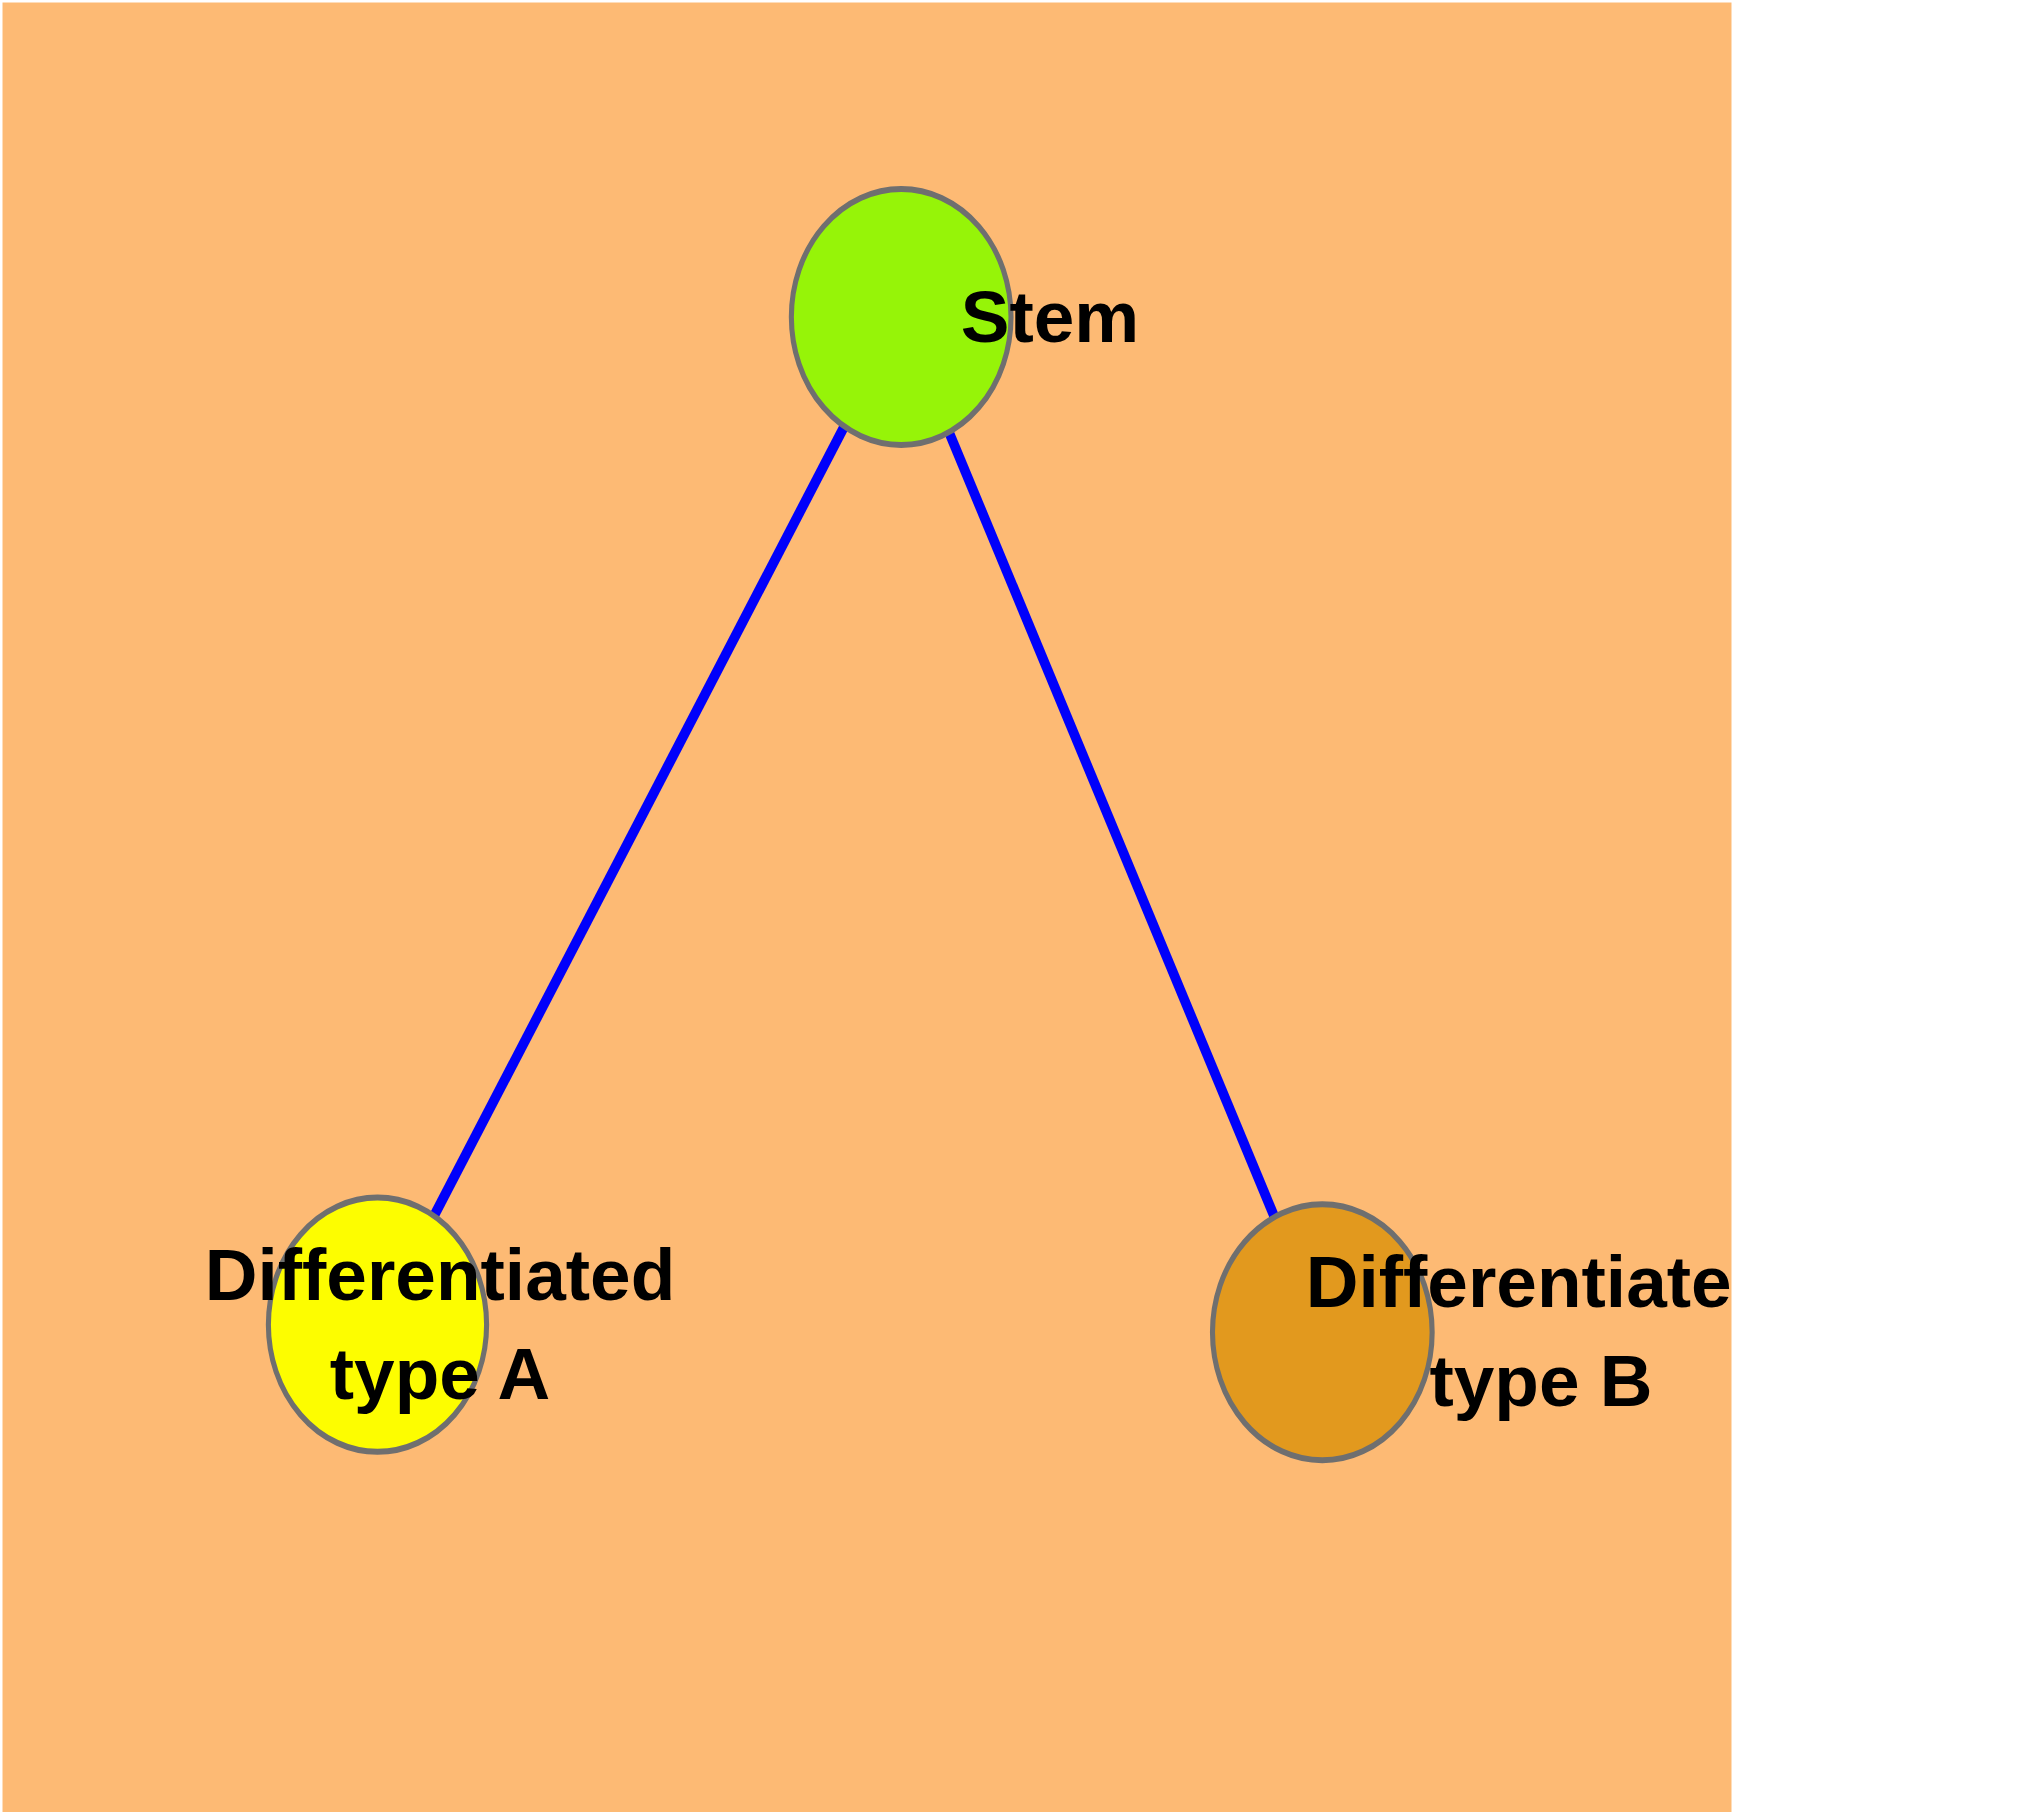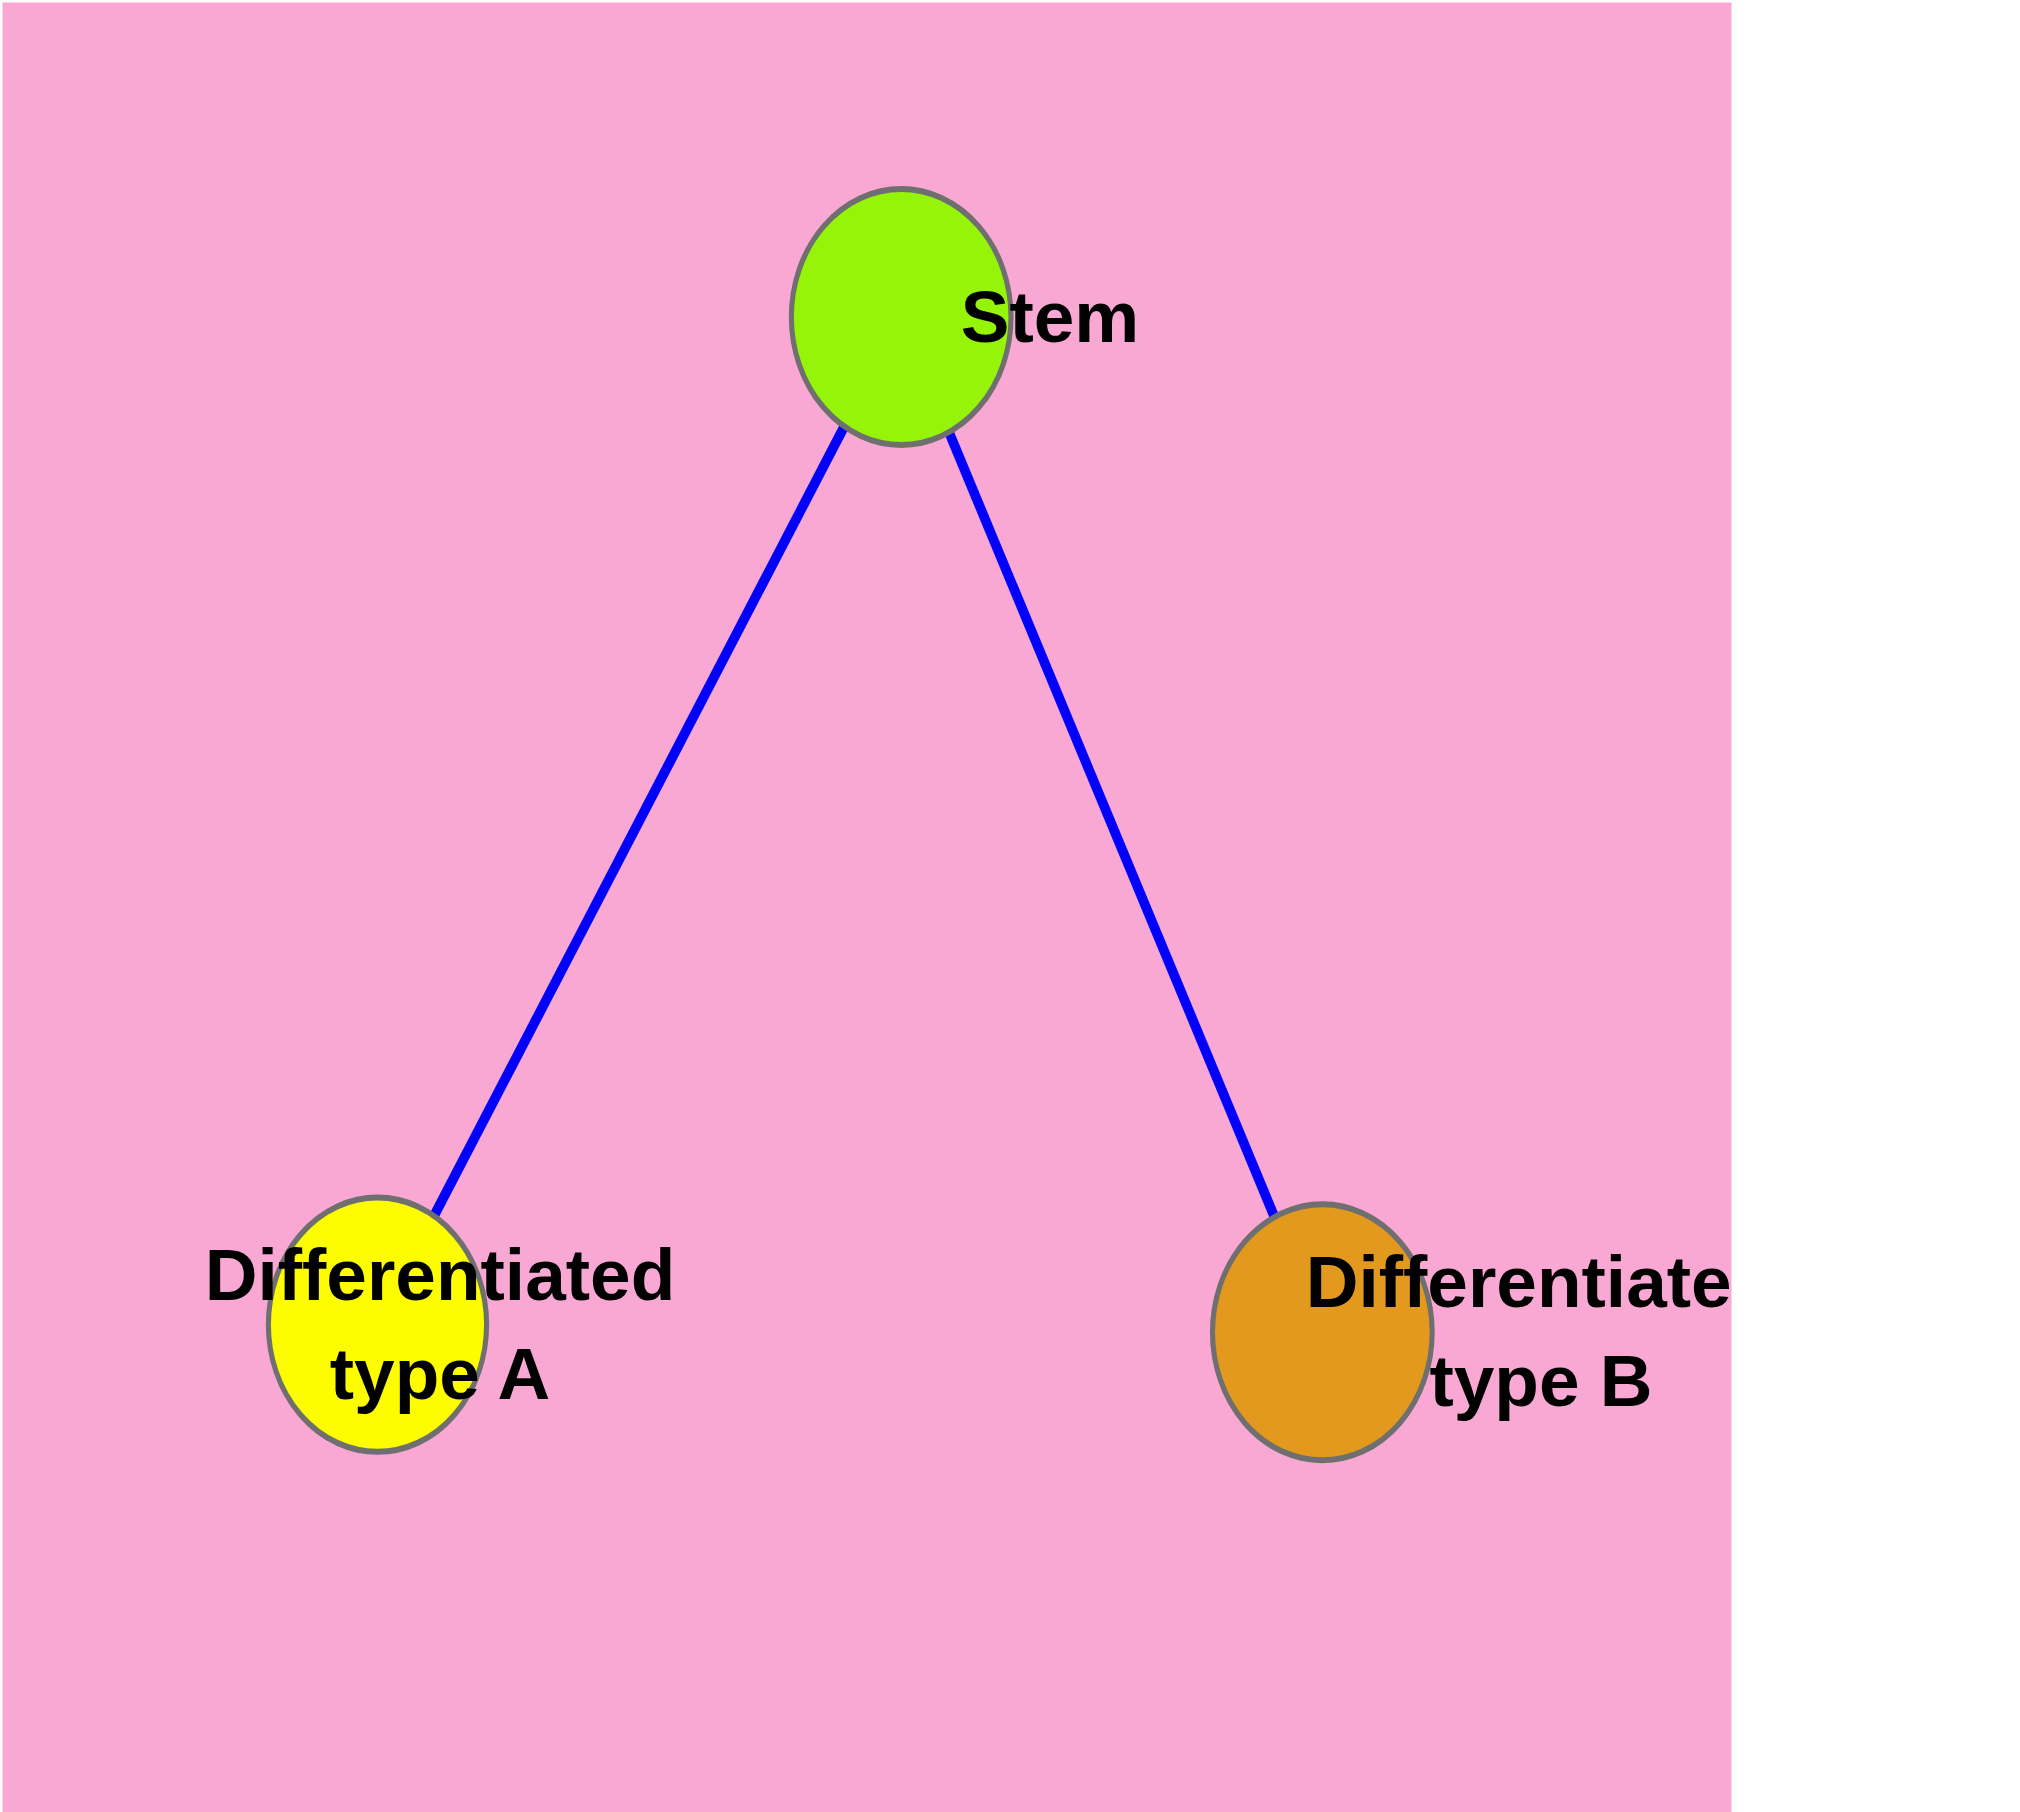--- a/index.html
+++ b/index.html
@@ -28,21 +28,21 @@
     font-weight: bold;
     text-align: center;
     white-space: pre-line;
     line-height: 1.35;
     pointer-events: none;
   }
 </style>
 </head>
 <body>
 
-<div class="canvas" style="width: 1734px; height: 1812px; background: #f9a8d4;">
+<div class="canvas" style="width: 1734px; height: 1812px; background: #fdba74;">
   <svg preserveAspectRatio="none" viewBox="0 0 2384 2138">
       <line x1="1239" y1="374" x2="519" y2="1563" stroke="#0000fb" stroke-width="13"></line>
       <line x1="1239" y1="374" x2="1818" y2="1572" stroke="#0000fb" stroke-width="13"></line>
       <circle cx="1239" cy="374" r="151" fill="#96f408" stroke="#6f6f6f" stroke-width="7"></circle>
       <circle cx="519" cy="1563" r="150" fill="#fdfd00" stroke="#6f6f6f" stroke-width="7"></circle>
       <circle cx="1818" cy="1572" r="151" fill="#e2991e" stroke="#6f6f6f" stroke-width="7"></circle>
     </svg>
   <div class="node-label" style="left: 1050px; top: 317px; font-size: 73px; color: rgb(0, 0, 0);">Stem</div>
   <div class="node-label" style="left: 440px; top: 1325px; font-size: 73px; color: rgb(0, 0, 0);">Differentiated
 type A</div>

